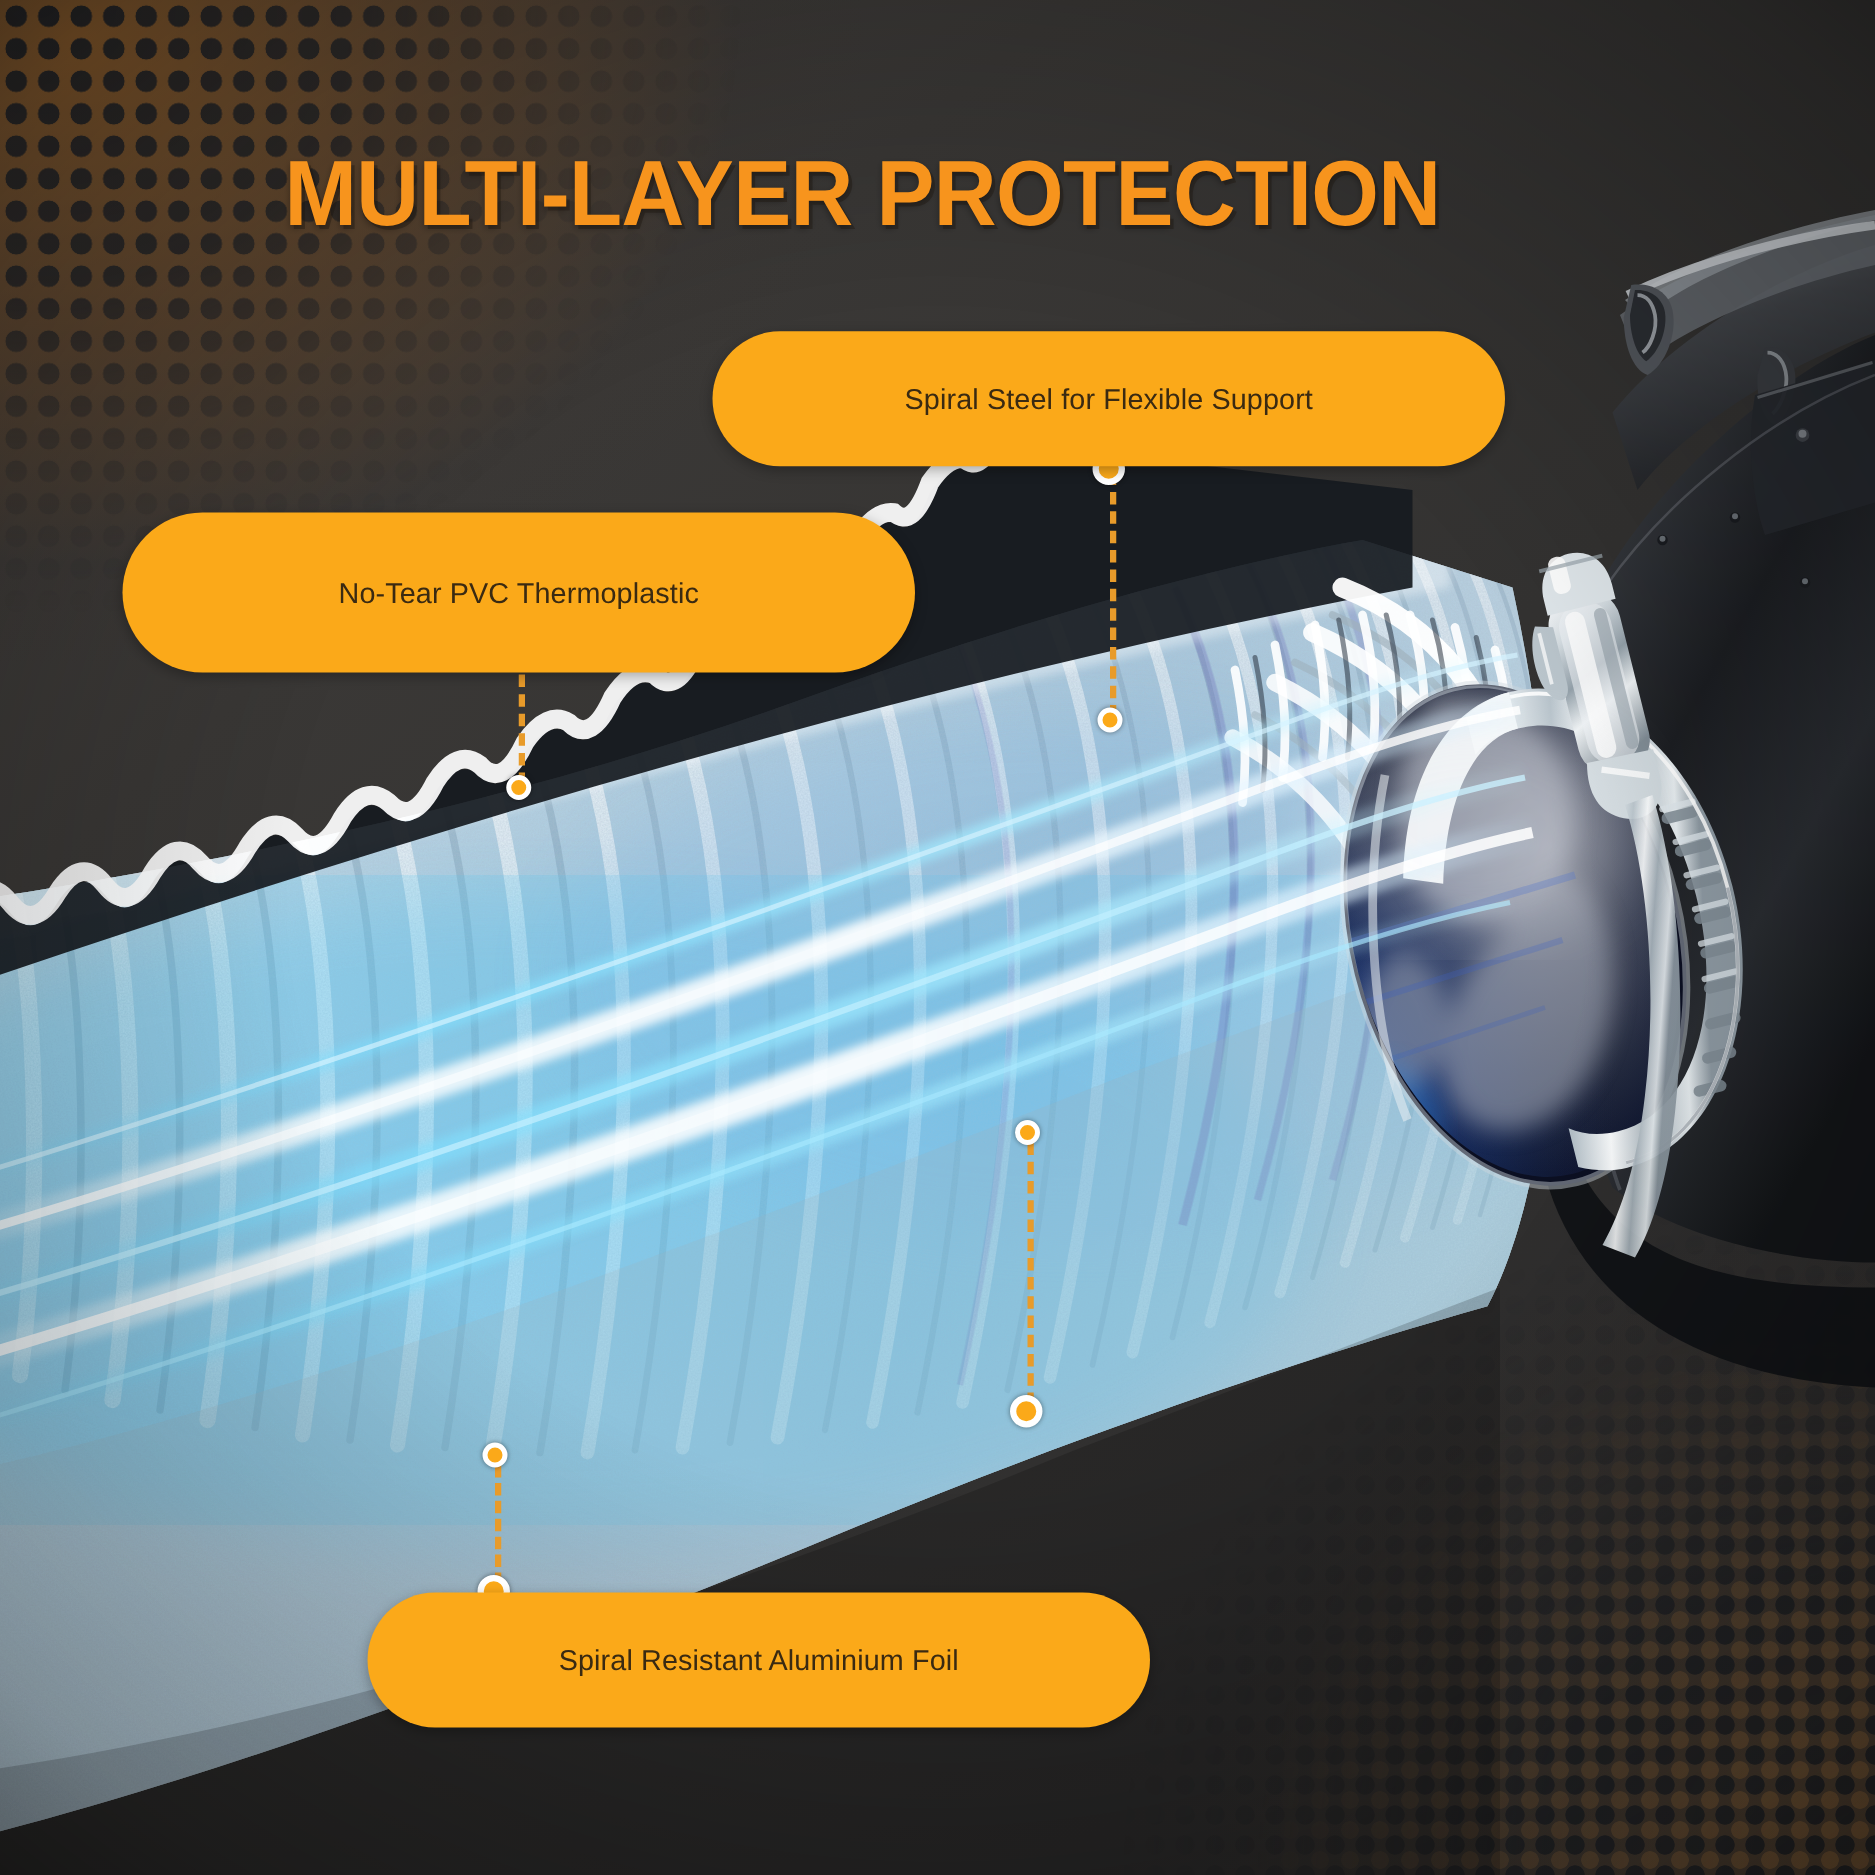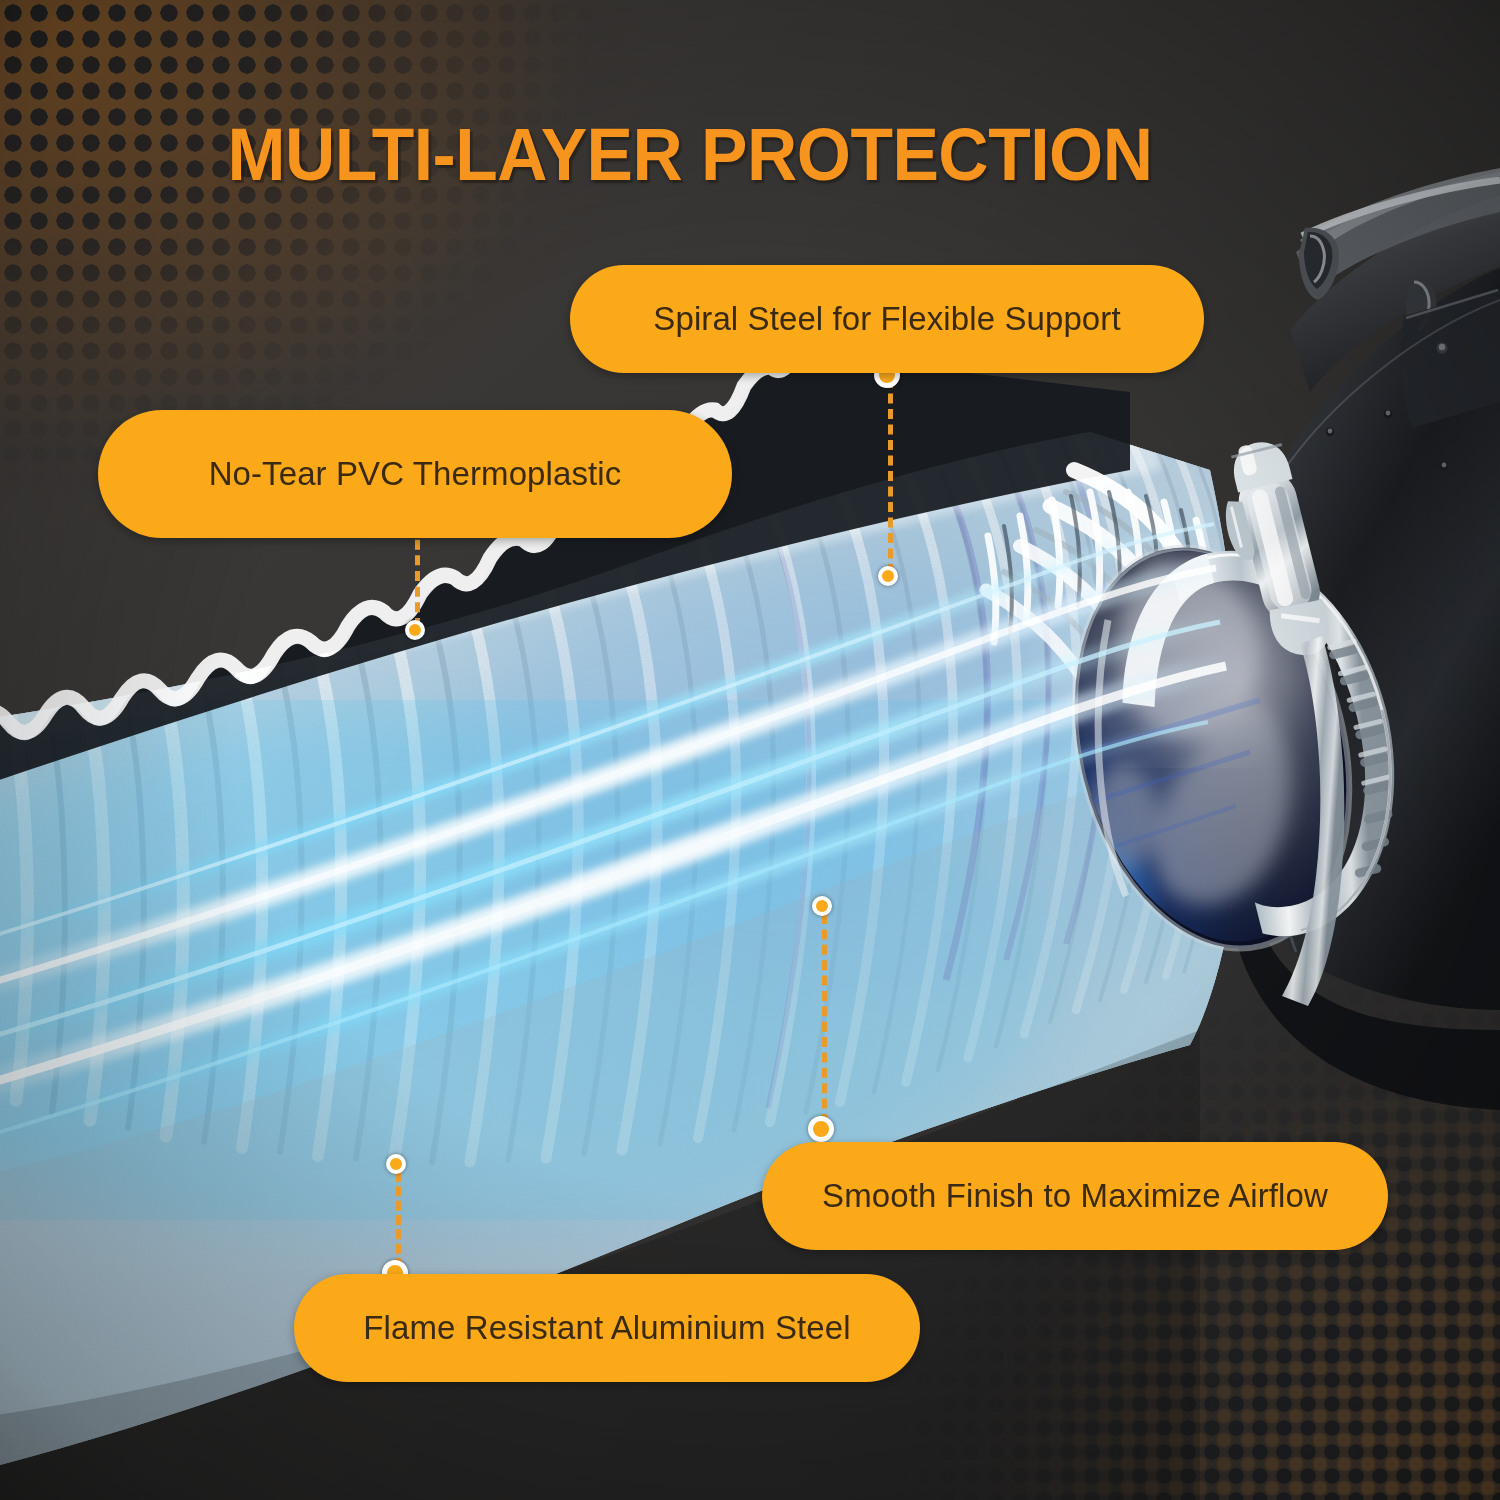--- a/index.html
+++ b/index.html
@@ -65,21 +65,21 @@
   
   #product { position:absolute; left:0; top:0; width:1500px; height:1500px; }
 
   
   .pill {
     position:absolute;
     background:#FBA919;
     border-radius:999px;
     display:flex; align-items:center; justify-content:center;
     color:#3A2A12;
-    font-size:33px;
+    font-size:23px;
     font-family:"Liberation Sans","DejaVu Sans",sans-serif;
     letter-spacing:0.1px;
     box-shadow:0 3px 10px rgba(0,0,0,0.30);
     padding:0 34px;
     white-space:nowrap;
   }
 
   .conn { position:absolute; }
   .dash {
     position:absolute; width:0; border-left:5px dashed #E89B2A;
@@ -526,26 +526,23 @@
   </div>
   <div class="pill" style="left:98px; top:410px; width:634px; height:128px;">
     <span>No-Tear PVC Thermoplastic</span>
   </div>
 
   <div class="conn">
     <div class="dash" style="left:822px; top:914px; height:210px;"></div>
     <div class="node-sm" style="left:812px; top:896px;"></div>
     <div class="node" style="left:808px; top:1116px;"></div>
   </div>
-  <div class="pill" style="left:762px; top:1142px; width:626px; height:108px;">
-    <span>Smooth Finish to Maximize Airflow</span>
-  </div>
 
   <div class="conn">
     <div class="dash" style="left:396px; top:1172px; height:96px;"></div>
     <div class="node-sm" style="left:386px; top:1154px;"></div>
     <div class="node" style="left:382px; top:1260px;"></div>
   </div>
   <div class="pill" style="left:294px; top:1274px; width:626px; height:108px;">
-    <span>Flame Resistant Aluminium Steel</span>
+    <span>Spiral Resistant Aluminium Foil</span>
   </div>
 
 </div>
 
 </body></html>

